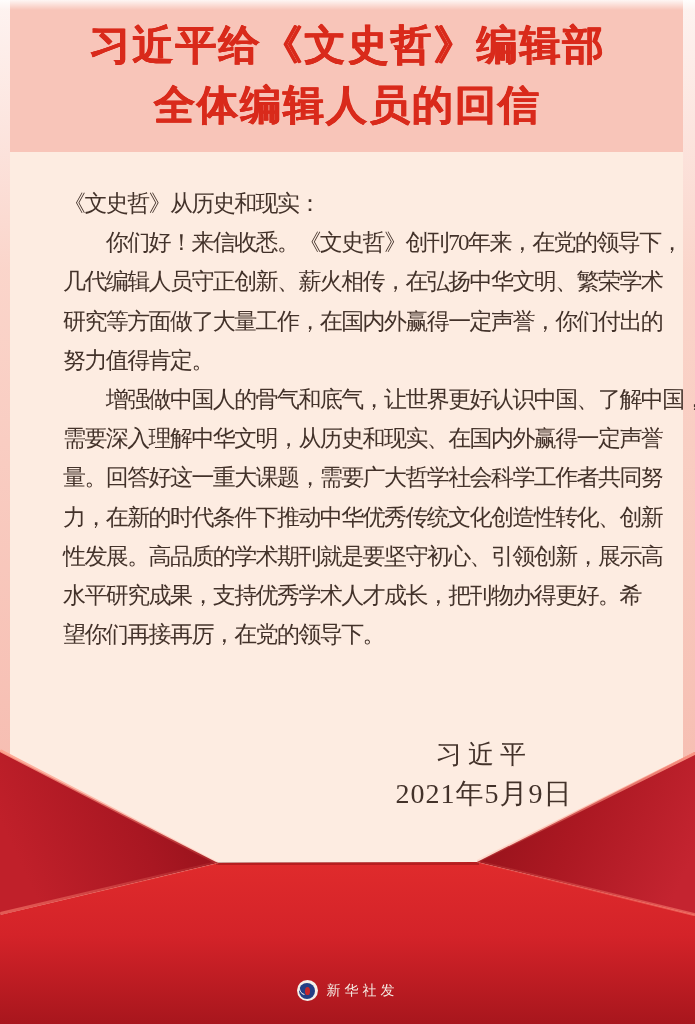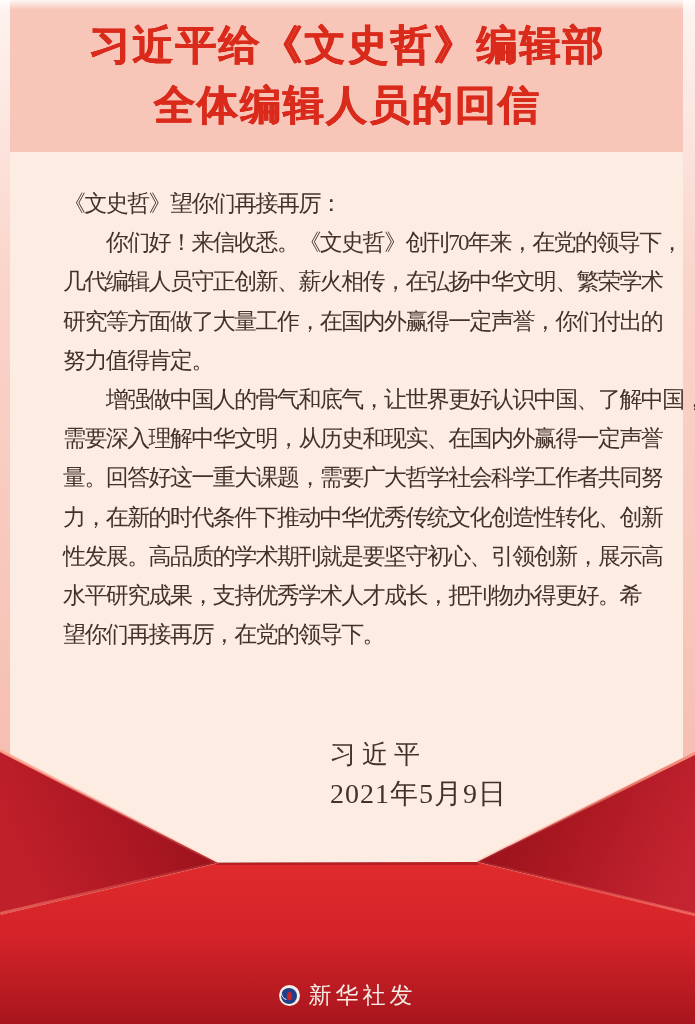--- a/index.html
+++ b/index.html
@@ -25,21 +25,21 @@
   .title-line + .title-line{margin-top:10px;}
 
   
   .paper{position:absolute;left:10px;top:152px;width:673px;height:728px;background:#fdece1;}
 
   
   .letter-body{position:absolute;left:63px;top:184px;width:596px;}
   .letter-line{font-size:23px;line-height:39.2px;letter-spacing:-1.6px;
                color:#43322a;white-space:pre;}
 
-  .signature-block{position:absolute;left:330px;top:737px;width:292px;}
+  .signature-block{position:absolute;left:338px;top:737px;width:292px;text-align:center;}
   .signature-name{font-size:26px;line-height:36px;color:#43322a;letter-spacing:6px;}
   .signature-date{font-size:28px;line-height:36px;color:#43322a;letter-spacing:1px;margin-top:3px;}
 
   
   .flap{position:absolute;}
   .flap-left{left:0;top:751px;width:218px;height:164px;
              clip-path:polygon(0 0,100% 68.3%,0 100%);
              background:linear-gradient(245deg,#8d1018 0%,#a91722 40%,#c0202a 85%);}
   .flap-right{left:477px;top:752px;width:218px;height:163px;
               clip-path:polygon(100% 0,0 67.5%,100% 100%);
@@ -64,40 +64,40 @@
   
   .footer-credit{position:absolute;left:0;top:980px;width:695px;
                  display:flex;align-items:center;justify-content:center;gap:9px;}
   .xinhua-logo{width:21px;height:21px;border-radius:50%;background:#f4efe9;
                display:flex;align-items:center;justify-content:center;position:relative;}
   .xinhua-logo .globe{width:16px;height:16px;border-radius:50%;background:#233e85;position:relative;overflow:hidden;}
   .xinhua-logo .flame{position:absolute;left:5.5px;top:4px;width:5px;height:8px;
                       background:#c6252b;border-radius:50% 50% 45% 45%;}
   .xinhua-logo .swirl{position:absolute;left:2px;top:2px;width:11px;height:11px;border-radius:50%;
                       border:1.4px solid transparent;border-left-color:#f4efe9;transform:rotate(-35deg);}
-  .credit-text{color:#f4ece4;font-size:23px;letter-spacing:4px;white-space:nowrap;}
+  .credit-text{color:#f4ece4;font-size:14px;letter-spacing:4px;white-space:nowrap;}
 </style>
 </head>
 <body>
 
 <div class="canvas">
 
   <div class="edge-top"></div>
   <div class="edge-left"></div>
   <div class="edge-right"></div>
 
   <div class="paper"></div>
 
   <div class="title-block">
     <div class="title-line">习近平给《文史哲》编辑部</div>
     <div class="title-line">全体编辑人员的回信</div>
   </div>
 
   <div class="letter-body">
-      <div class="letter-line">《文史哲》望你们再接再厉：</div>
+      <div class="letter-line">《文史哲》从历史和现实：</div>
       <div class="letter-line">　　你们好！来信收悉。《文史哲》创刊70年来，在党的领导下，</div>
       <div class="letter-line">几代编辑人员守正创新、薪火相传，在弘扬中华文明、繁荣学术</div>
       <div class="letter-line">研究等方面做了大量工作，在国内外赢得一定声誉，你们付出的</div>
       <div class="letter-line">努力值得肯定。</div>
       <div class="letter-line">　　增强做中国人的骨气和底气，让世界更好认识中国、了解中国，</div>
       <div class="letter-line">需要深入理解中华文明，从历史和现实、在国内外赢得一定声誉</div>
       <div class="letter-line">量。回答好这一重大课题，需要广大哲学社会科学工作者共同努</div>
       <div class="letter-line">力，在新的时代条件下推动中华优秀传统文化创造性转化、创新</div>
       <div class="letter-line">性发展。高品质的学术期刊就是要坚守初心、引领创新，展示高</div>
       <div class="letter-line">水平研究成果，支持优秀学术人才成长，把刊物办得更好。希</div>

